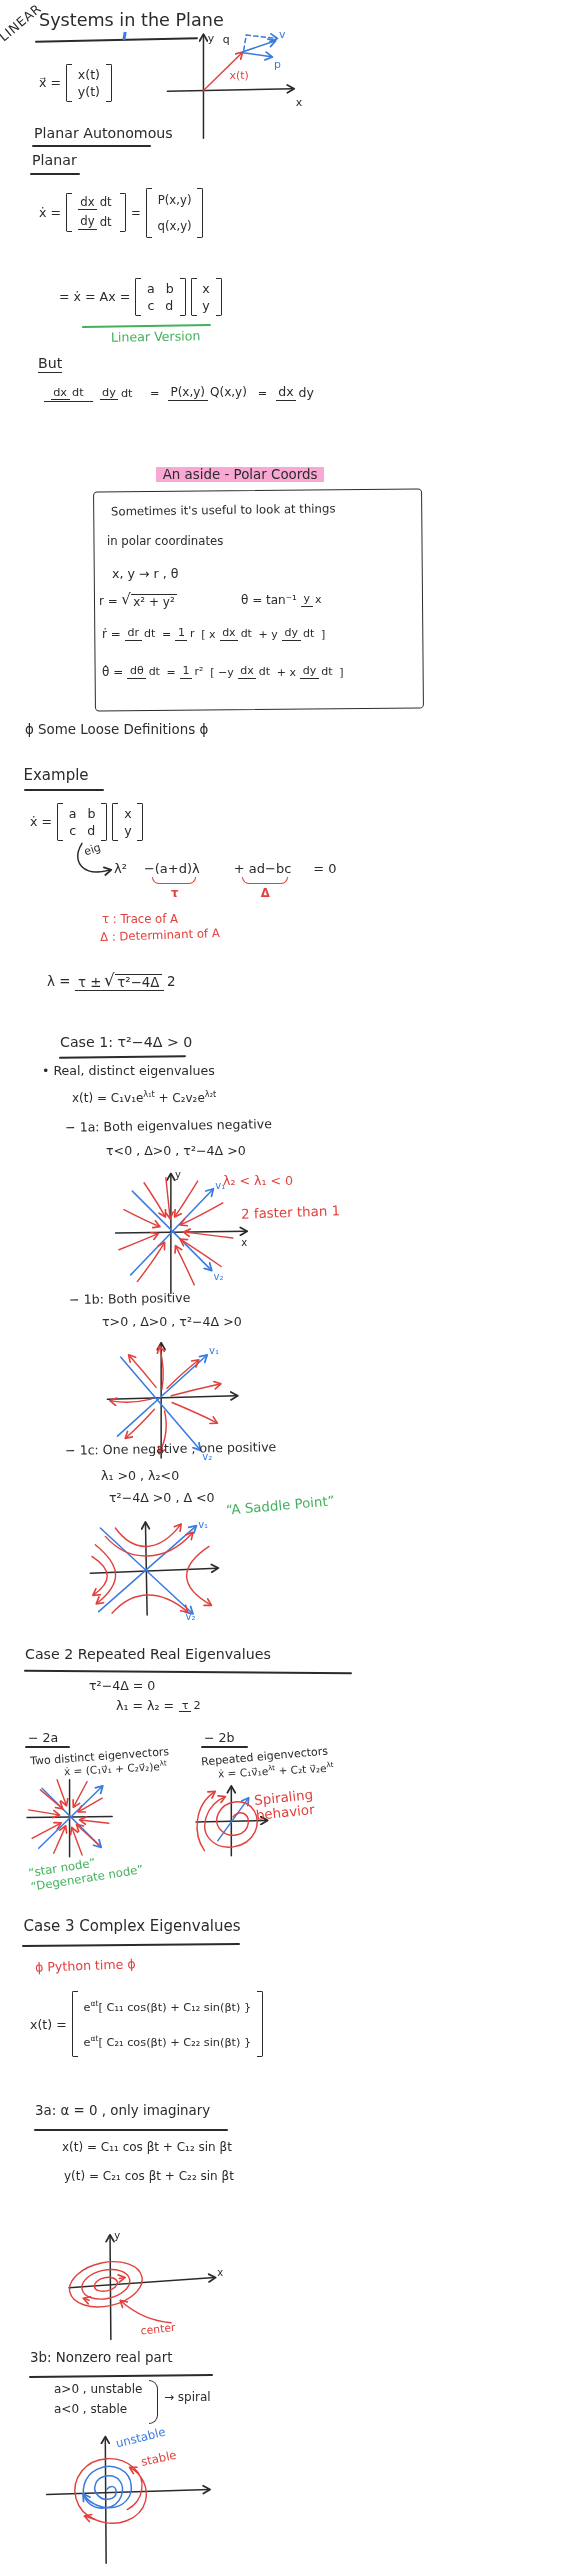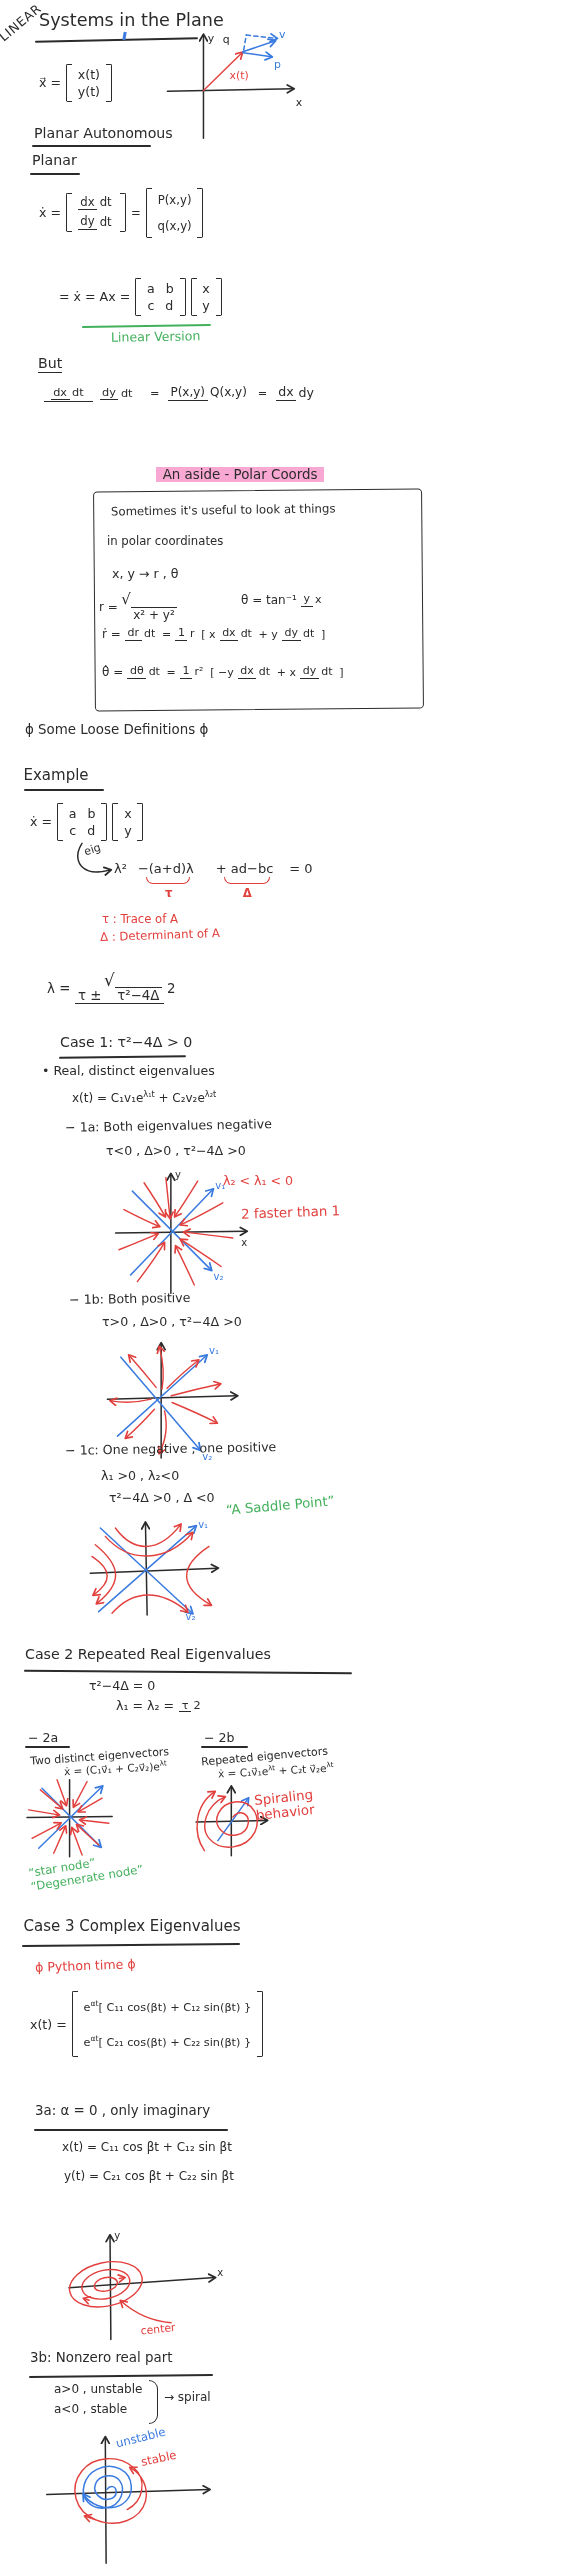--- a/index.html
+++ b/index.html
@@ -17,22 +17,22 @@
   .mbody{display:flex;flex-direction:column;align-items:center;justify-content:center;gap:2.5px;padding:2.5px 5px}
   .mbody.left{align-items:flex-start}
   .mrow{display:flex;gap:11px}
   .frac{display:inline-flex;flex-direction:row;align-items:center;line-height:1.15;vertical-align:middle}
   .fn{border-bottom:1.3px solid currentColor;padding:0 2.5px;text-align:center}
   .fnr{display:flex;align-items:flex-end;gap:2.5px;border-bottom:1.3px solid currentColor;padding:0 2.5px}
   .fd{padding:0 2.5px;text-align:center}
   sup{font-size:0.68em}
   .sqrt{display:inline-flex;align-items:flex-start}
   .rsym{font-size:1.25em;line-height:1.05}
-  .rad{border-top:1.4px solid currentColor;padding:0 2.5px;margin-top:15px}
-  .rel{position:relative;margin:0 11px}
+  .rad{border-top:1.4px solid currentColor;padding:0 2.5px;margin-top:2px}
+  .rel{position:relative;margin:0 17px}
   .ubrace{position:absolute;left:8.4px;right:3.4px;top:calc(100% + 0.8px);height:6.7px;
           border:1.7px solid #e2403d;border-top:none;border-radius:0 0 8.4px 8.4px}
   .ulabel{position:absolute;top:calc(100% + 10px);left:55%;transform:translateX(-50%);
           color:#e2403d;font-size:11.7px}
   .rbkt{width:7.5px;border:1.7px solid #2b2b2b;border-left:none;border-radius:0 10px 10px 0;display:block}
   svg{overflow:visible}
   svg text{fill:currentColor;font-family:"DejaVu Sans",sans-serif}
   .kp{stroke:#2b2b2b;stroke-width:1.8;fill:none;stroke-linecap:round}
   .bp{stroke:#3a7be0;stroke-width:1.8;fill:none;stroke-linecap:round}
   .rp{stroke:#e2403d;stroke-width:1.7;fill:none;stroke-linecap:round}

